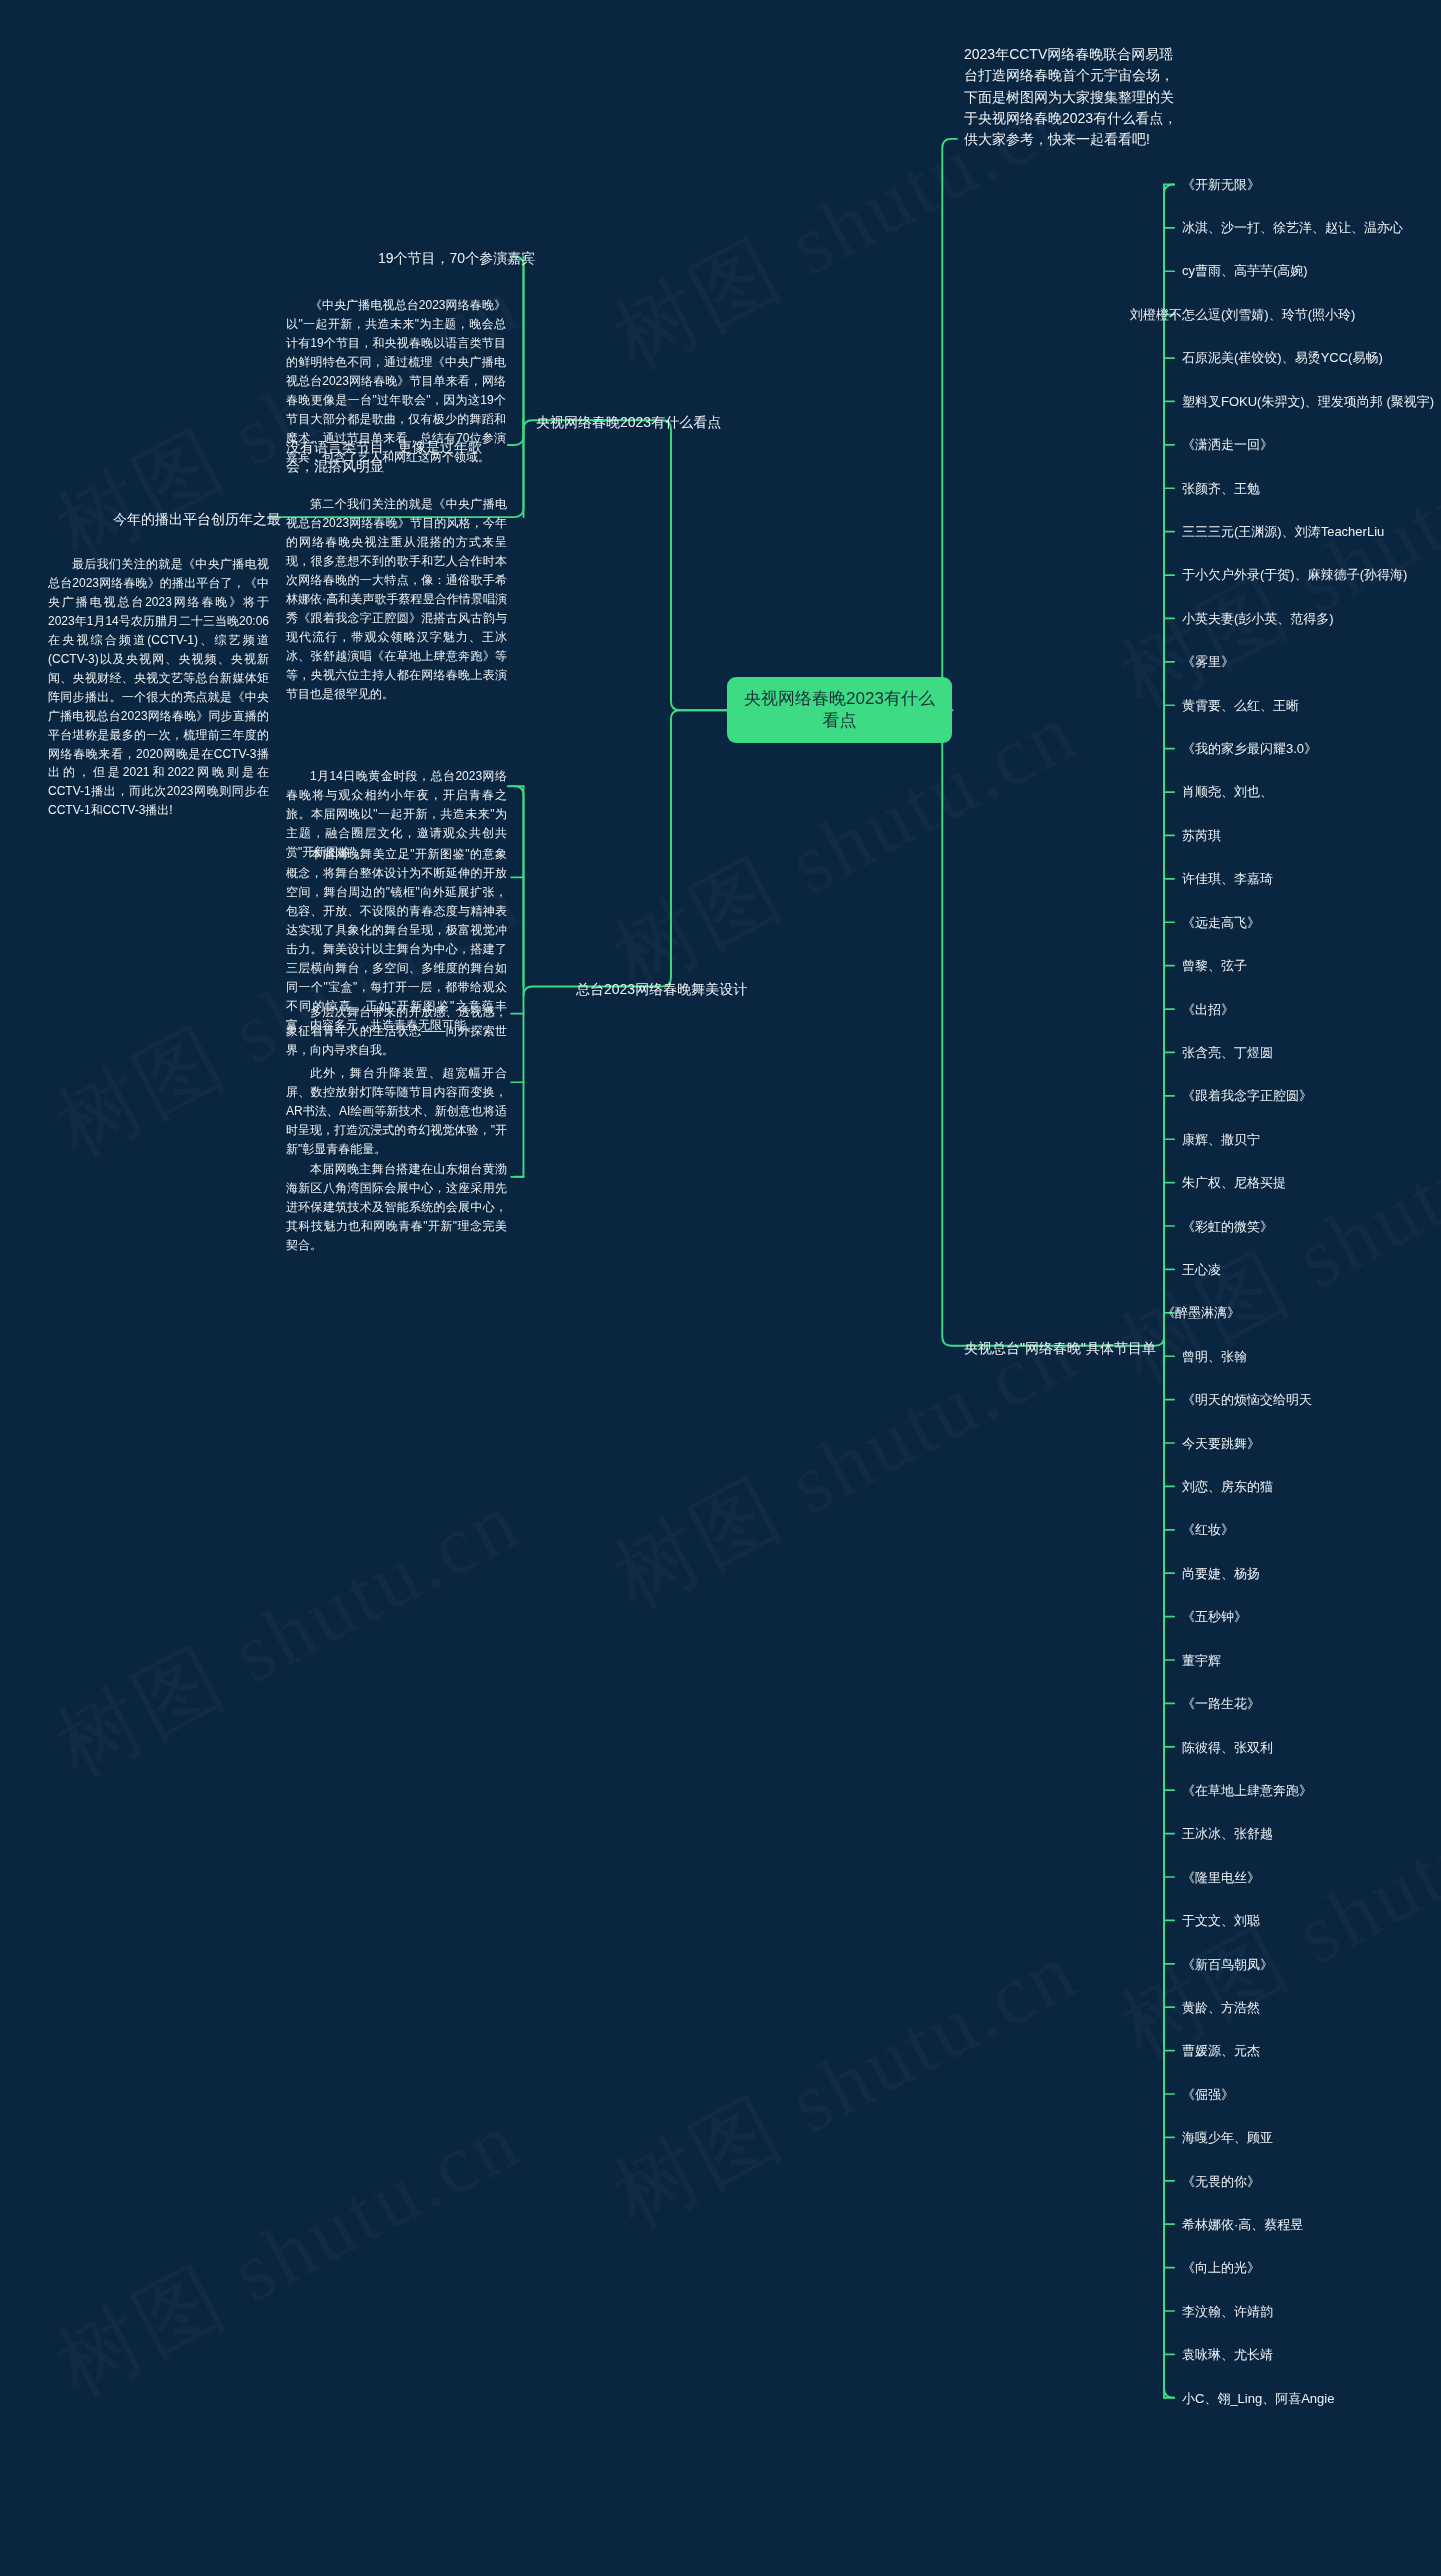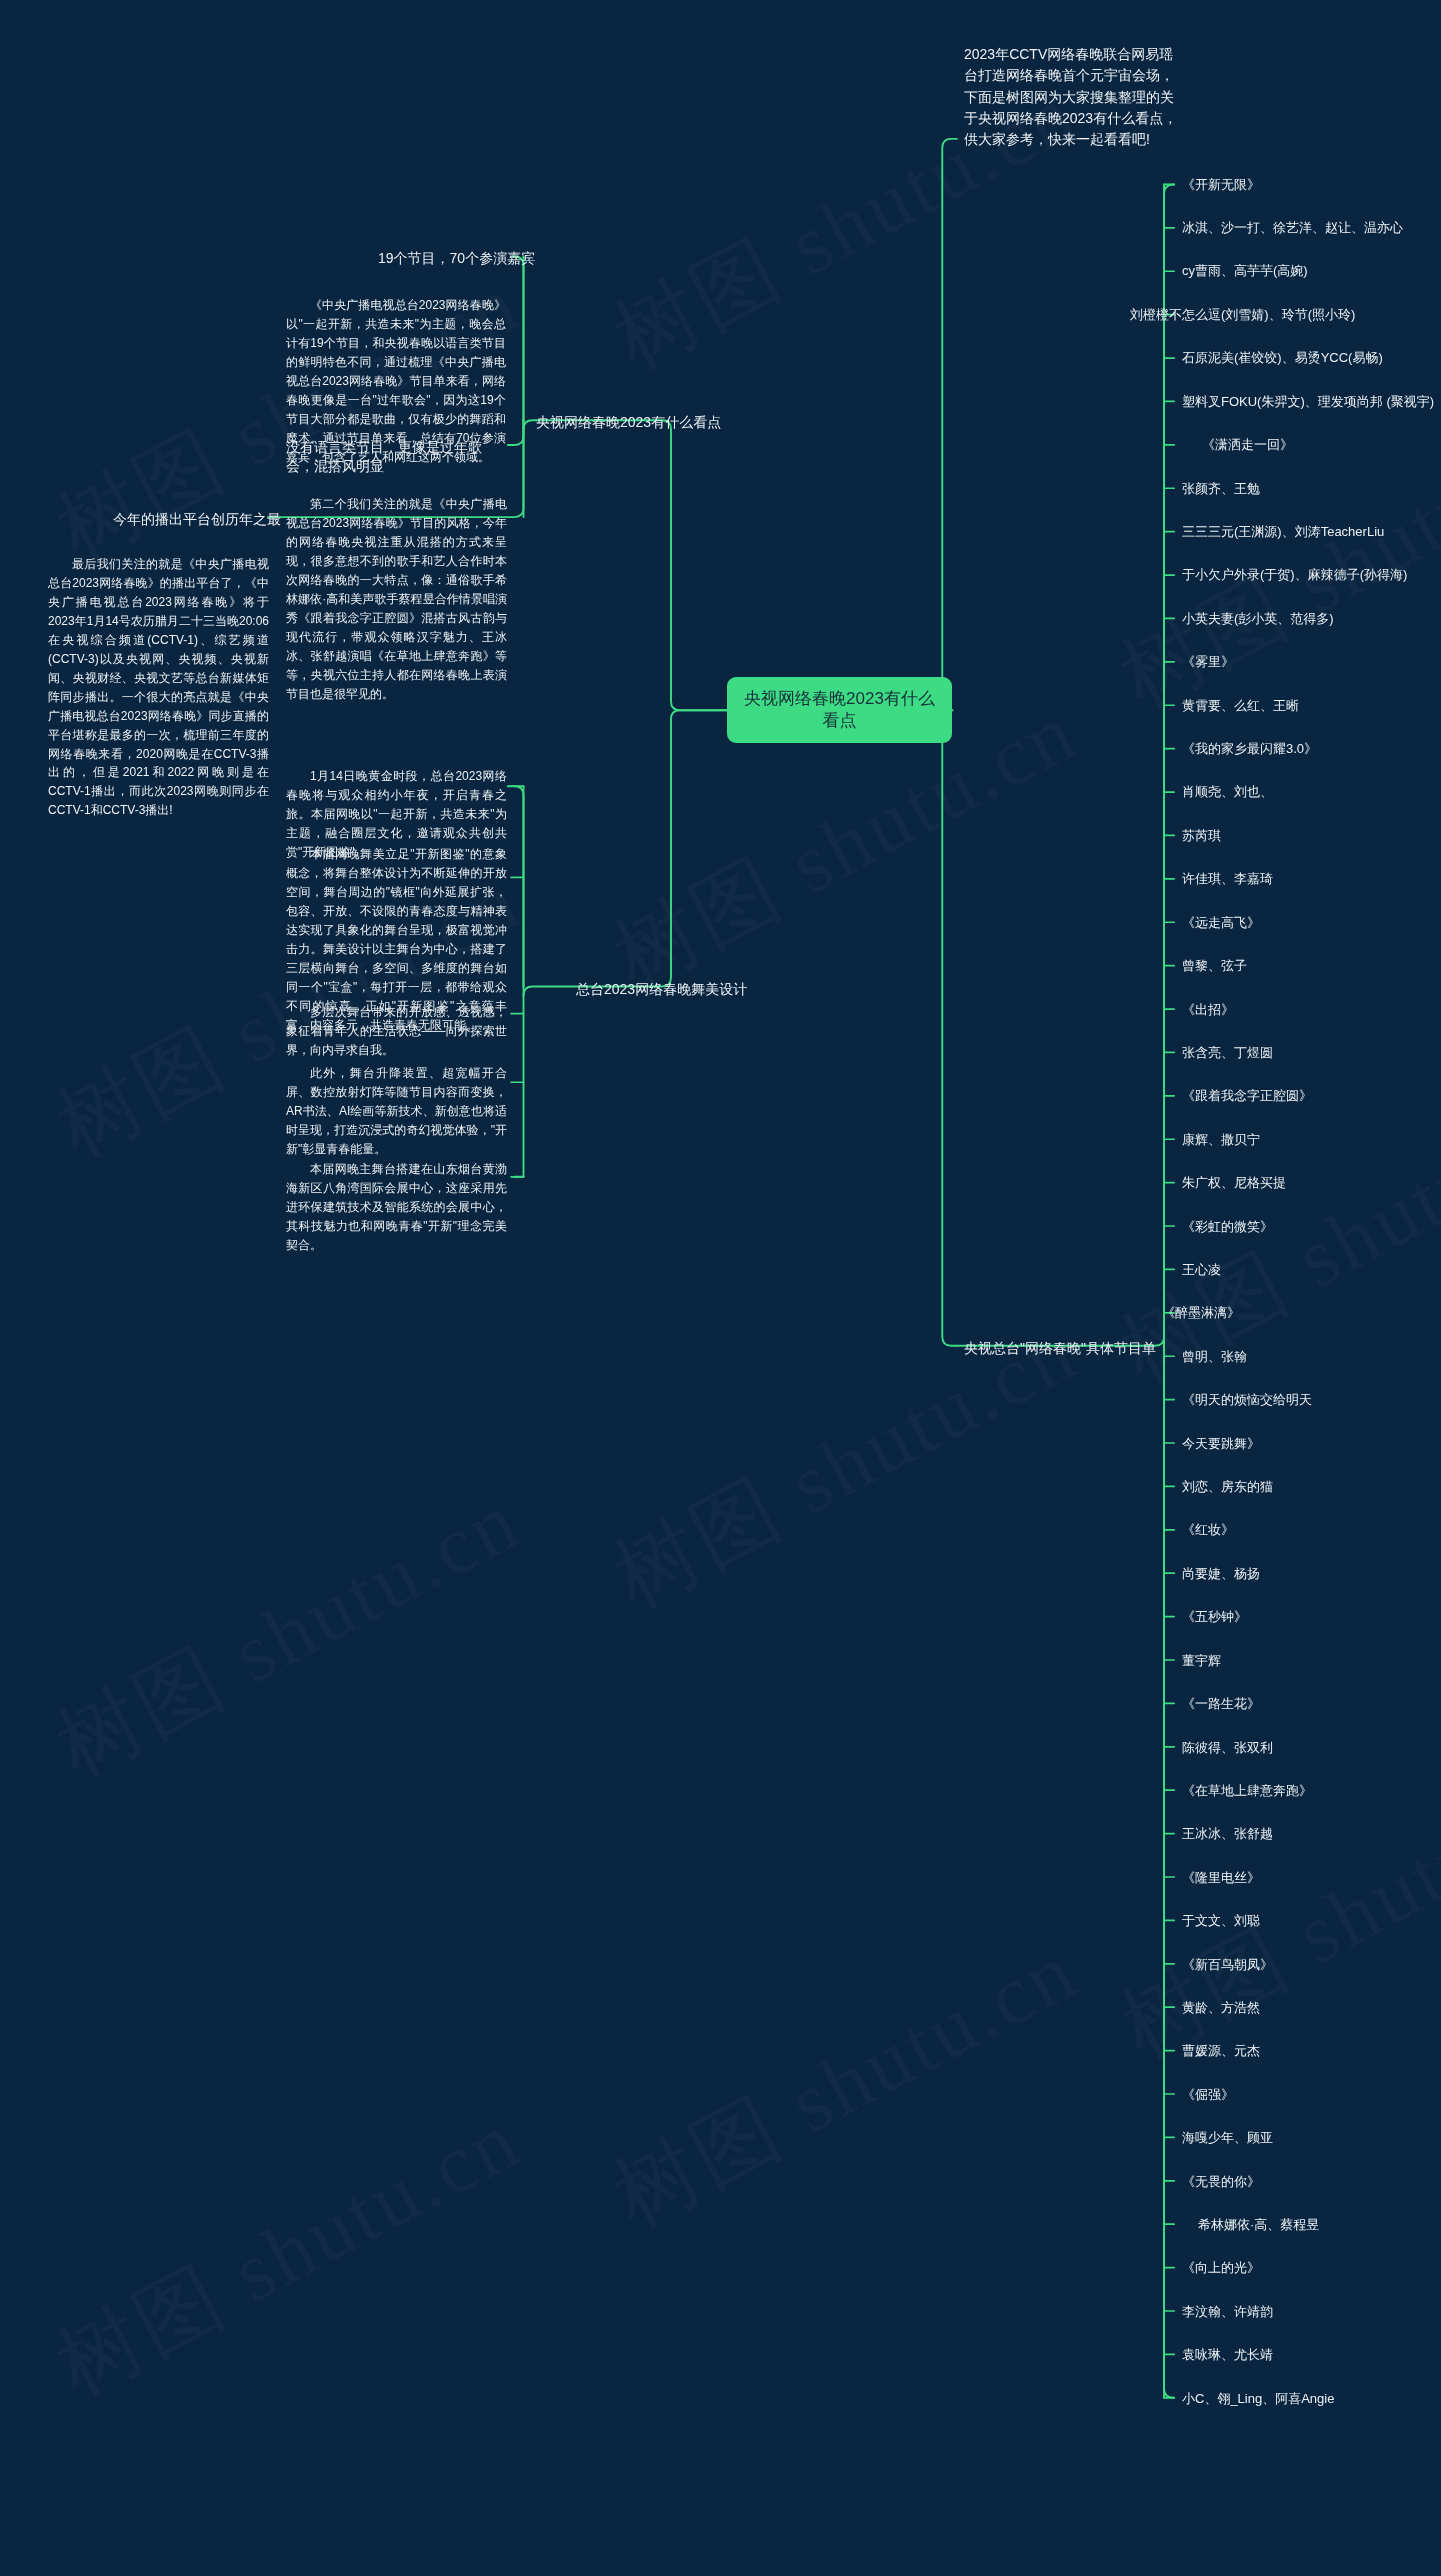--- a/index.html
+++ b/index.html
@@ -157,21 +157,21 @@
 
 <div class="tnode hdr" style="left:964px; top:1339px;">央视总台"网络春晚"具体节目单</div>
 
 <div id="program-list">
     <div class="tnode leaf" style="left: 1182px; top: 176px;">《开新无限》</div>
     <div class="tnode leaf" style="left: 1182px; top: 219px;">冰淇、沙一打、徐艺洋、赵让、温亦心</div>
     <div class="tnode leaf" style="left: 1182px; top: 262px;">cy曹雨、高芋芋(高婉)</div>
     <div class="tnode leaf" style="left: 1130px; top: 306px;">刘橙橙不怎么逗(刘雪婧)、玲节(照小玲)</div>
     <div class="tnode leaf" style="left: 1182px; top: 349px;">石原泥美(崔饺饺)、易烫YCC(易畅)</div>
     <div class="tnode leaf" style="left: 1182px; top: 393px;">塑料叉FOKU(朱羿文)、理发项尚邦 (聚视宇)</div>
-    <div class="tnode leaf" style="left: 1182px; top: 436px; margin-left: 20px;">《潇洒走一回》</div>
+    <div class="tnode leaf" style="left: 1182px; top: 436px;">《潇洒走一回》</div>
     <div class="tnode leaf" style="left: 1182px; top: 480px;">张颜齐、王勉</div>
     <div class="tnode leaf" style="left: 1182px; top: 523px;">三三三元(王渊源)、刘涛TeacherLiu</div>
     <div class="tnode leaf" style="left: 1182px; top: 566px;">于小欠户外录(于贺)、麻辣德子(孙得海)</div>
     <div class="tnode leaf" style="left: 1182px; top: 610px;">小英夫妻(彭小英、范得多)</div>
     <div class="tnode leaf" style="left: 1182px; top: 653px;">《雾里》</div>
     <div class="tnode leaf" style="left: 1182px; top: 697px;">黄霄要、么红、王晰</div>
     <div class="tnode leaf" style="left: 1182px; top: 740px;">《我的家乡最闪耀3.0》</div>
     <div class="tnode leaf" style="left: 1182px; top: 783px;">肖顺尧、刘也、</div>
     <div class="tnode leaf" style="left: 1182px; top: 827px;">苏芮琪</div>
     <div class="tnode leaf" style="left: 1182px; top: 870px;">许佳琪、李嘉琦</div>
@@ -198,19 +198,19 @@
     <div class="tnode leaf" style="left: 1182px; top: 1782px;">《在草地上肆意奔跑》</div>
     <div class="tnode leaf" style="left: 1182px; top: 1825px;">王冰冰、张舒越</div>
     <div class="tnode leaf" style="left: 1182px; top: 1869px;">《隆里电丝》</div>
     <div class="tnode leaf" style="left: 1182px; top: 1912px;">于文文、刘聪</div>
     <div class="tnode leaf" style="left: 1182px; top: 1956px;">《新百鸟朝凤》</div>
     <div class="tnode leaf" style="left: 1182px; top: 1999px;">黄龄、方浩然</div>
     <div class="tnode leaf" style="left: 1182px; top: 2042px;">曹媛源、元杰</div>
     <div class="tnode leaf" style="left: 1182px; top: 2086px;">《倔强》</div>
     <div class="tnode leaf" style="left: 1182px; top: 2129px;">海嘎少年、顾亚</div>
     <div class="tnode leaf" style="left: 1182px; top: 2173px;">《无畏的你》</div>
-    <div class="tnode leaf" style="left: 1182px; top: 2216px; margin-left: 16px;">希林娜依·高、蔡程昱</div>
+    <div class="tnode leaf" style="left: 1182px; top: 2216px;">希林娜依·高、蔡程昱</div>
     <div class="tnode leaf" style="left: 1182px; top: 2259px;">《向上的光》</div>
     <div class="tnode leaf" style="left: 1182px; top: 2303px;">李汶翰、许靖韵</div>
     <div class="tnode leaf" style="left: 1182px; top: 2346px;">袁咏琳、尤长靖</div>
     <div class="tnode leaf" style="left: 1182px; top: 2390px;">小C、翎_Ling、阿喜Angie</div>
   </div>
 
 
 </body></html>

